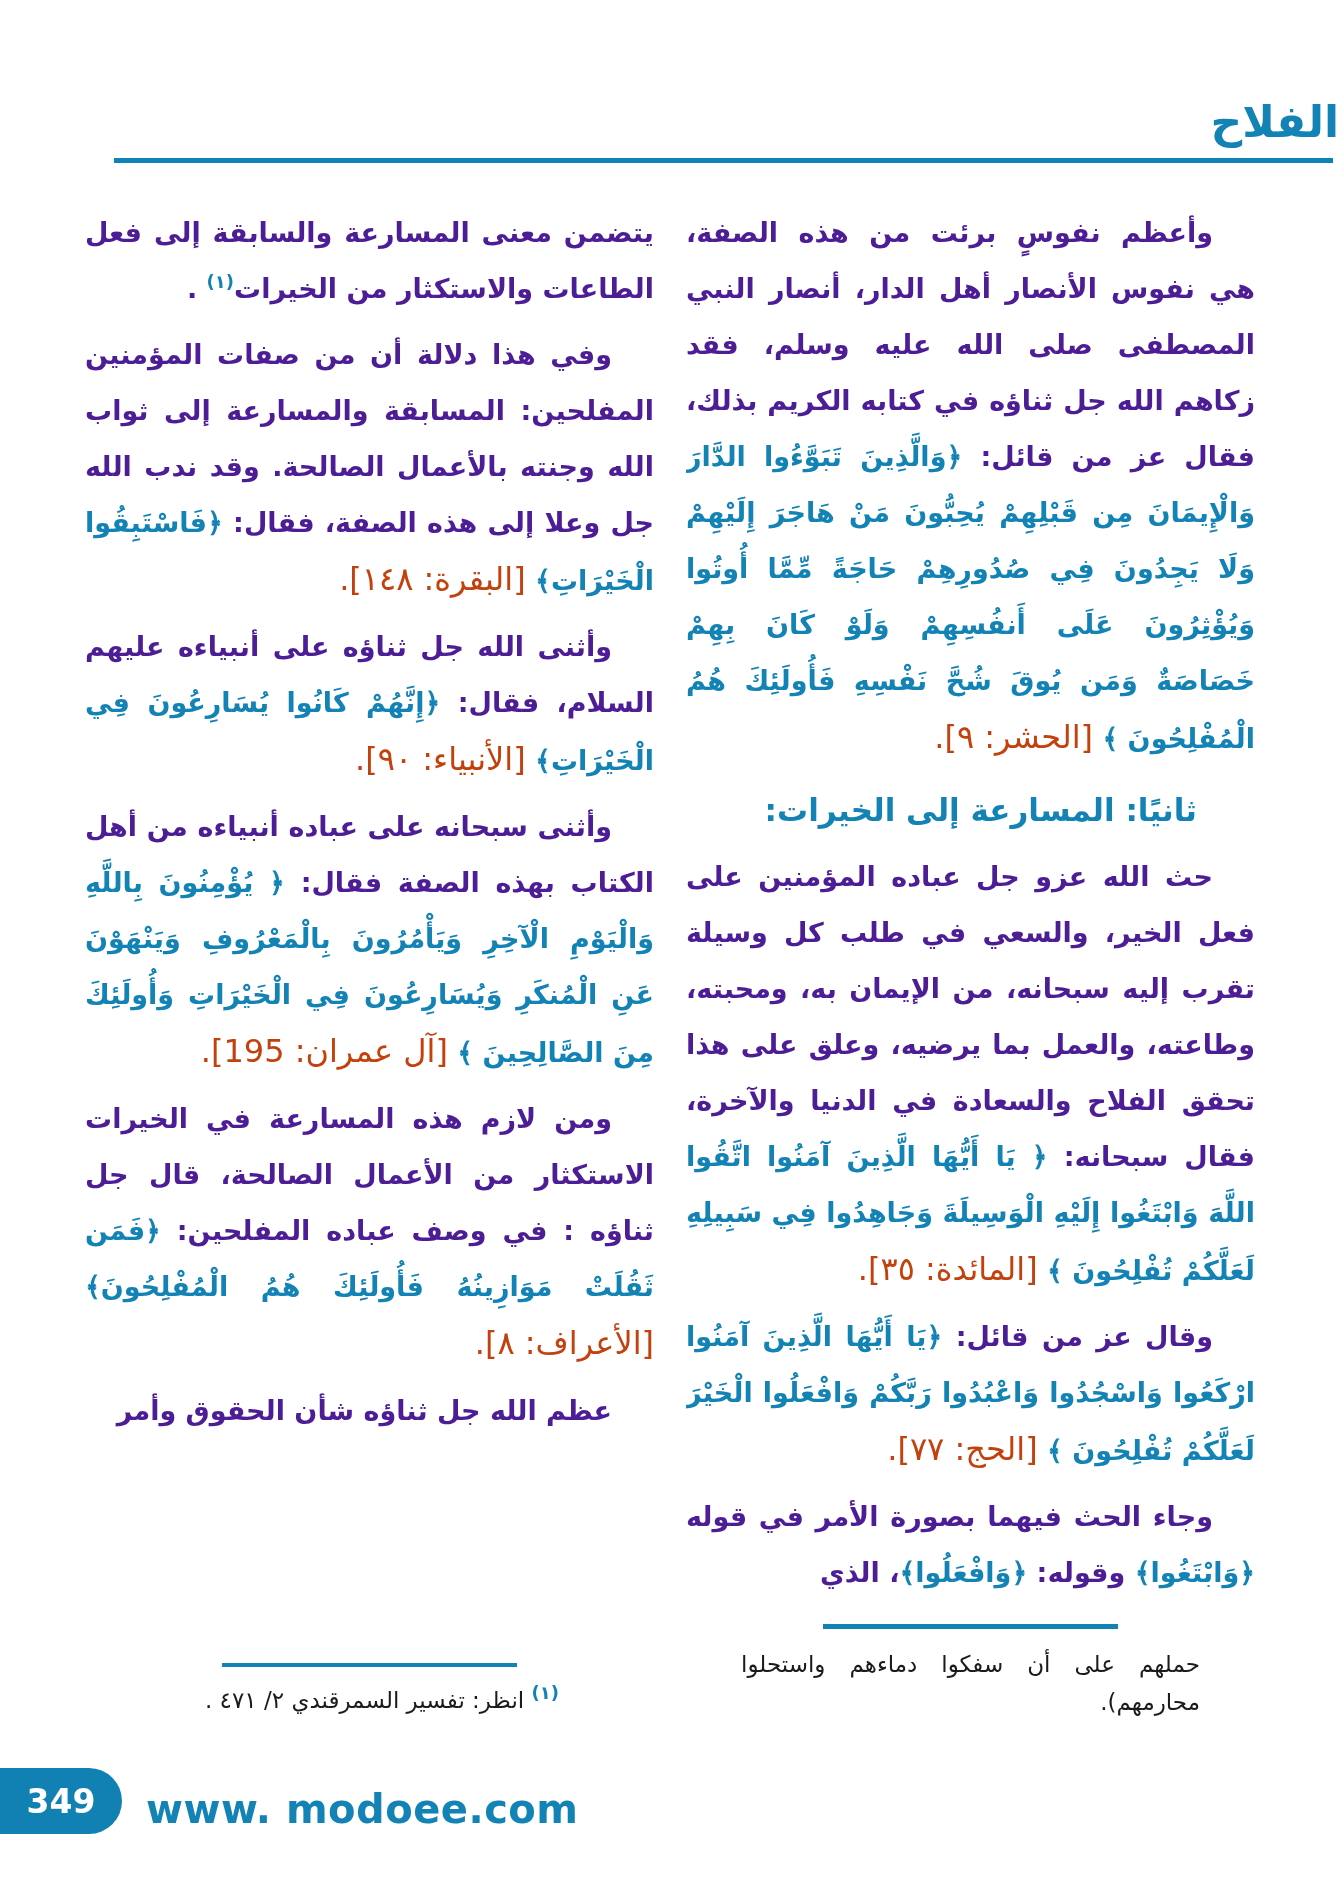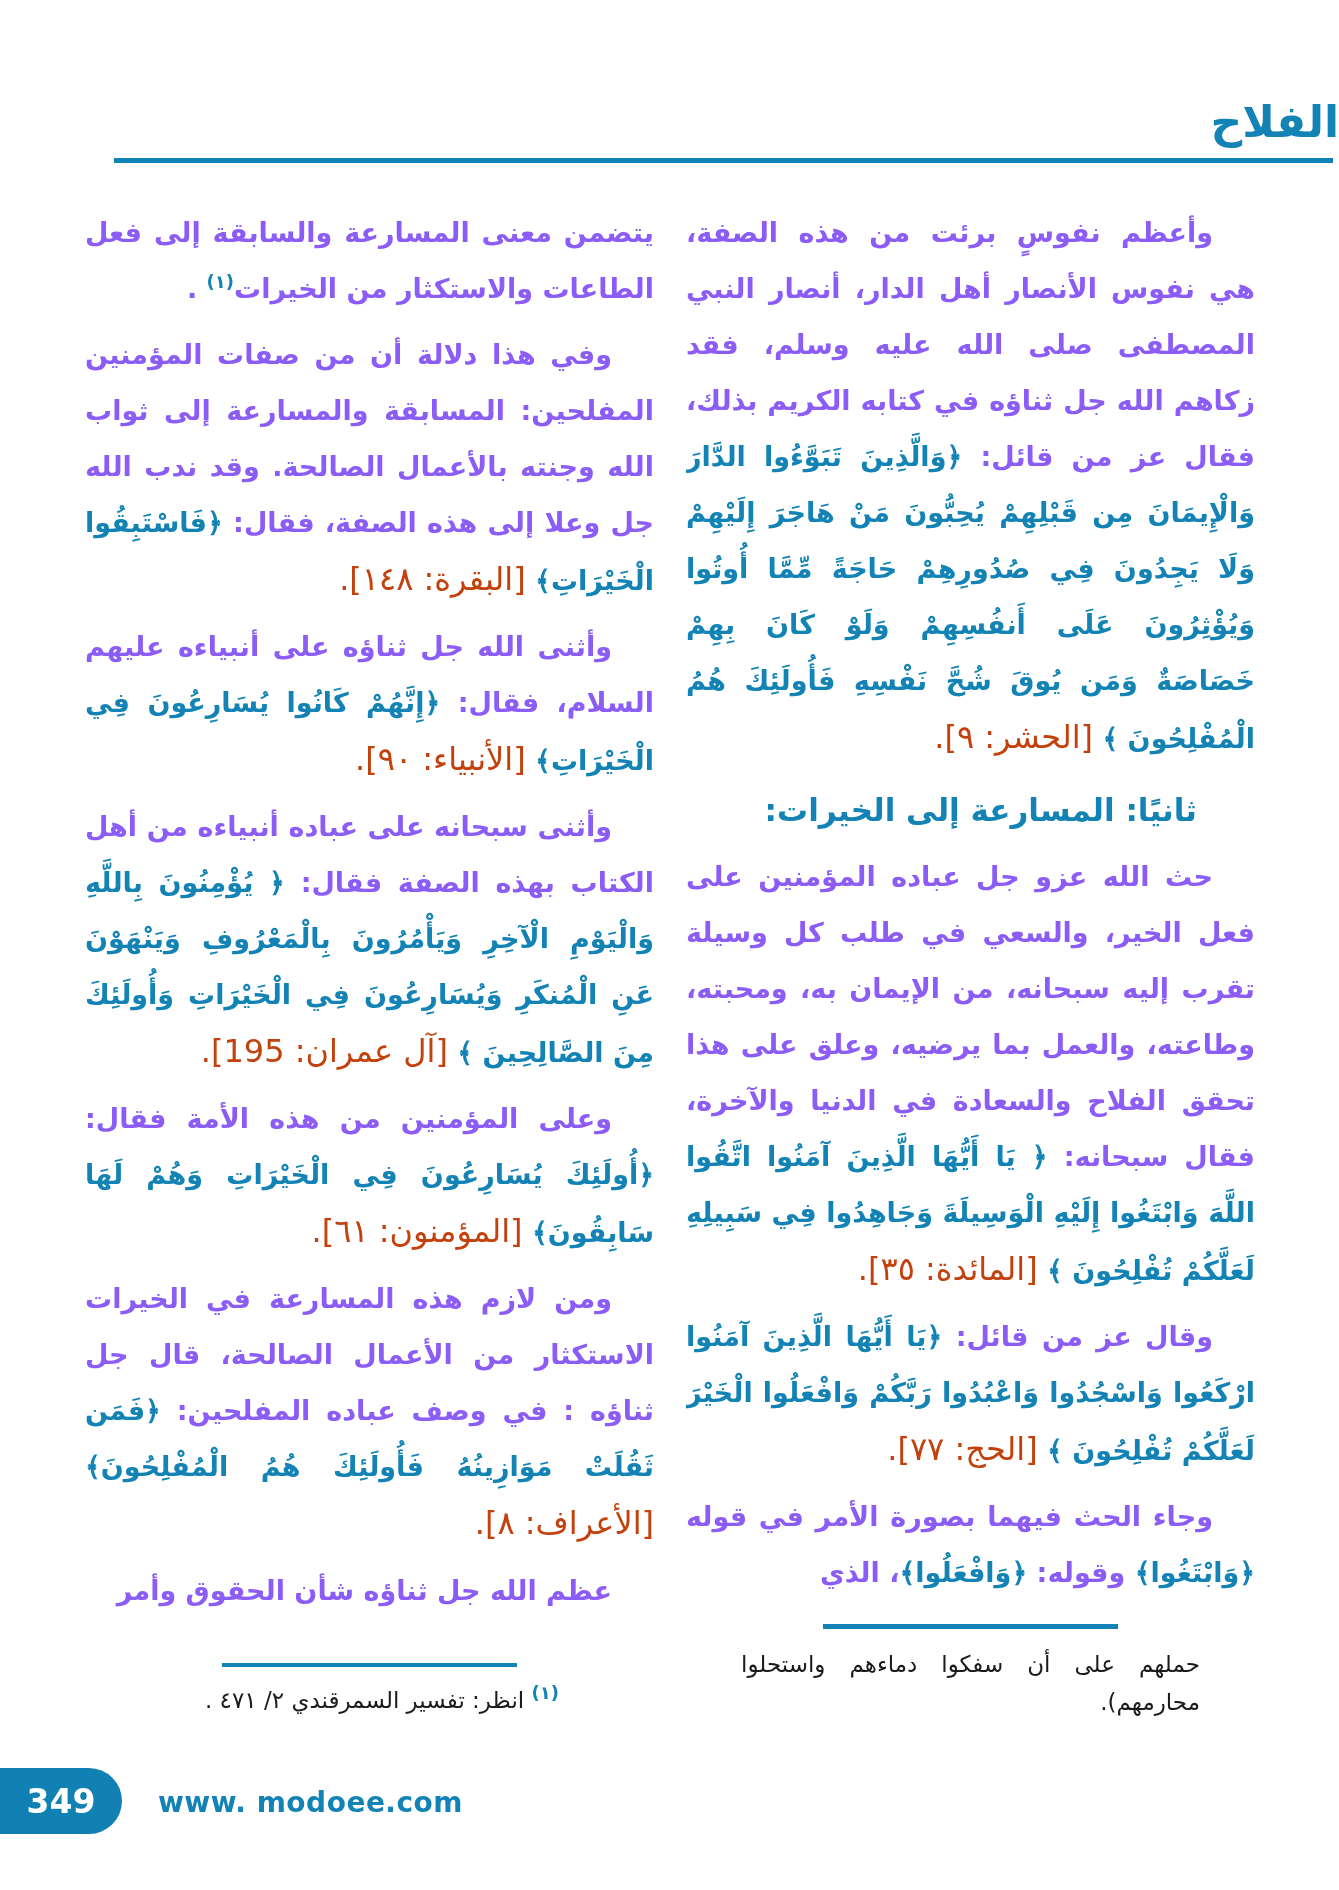--- a/index.html
+++ b/index.html
@@ -41,21 +41,21 @@
   }
   .col-content { flex:1 1 auto; overflow:hidden; }
   p.para {
     margin:0 0 10px 0;
     font-size:27px;
     font-weight:bold;
     line-height:56px;
     text-align:justify;
   }
   p.para.indent { text-indent:42px; }
-  .seg-body  { color:#8b5cf6; }
+  .seg-body  { color:#4c1d95; }
   .seg-verse { color:#1283b4; font-weight:bold; }
   .seg-ref   { color:#c2410c; font-weight:normal; font-size:32px; }
   .seg-marker{
     color:#1283b4; font-weight:bold;
     font-size:18px; vertical-align:super; line-height:0;
   }
   .seg-fn    { color:#1b1b1b; font-weight:normal; }
   h2.section-heading {
     margin:18px 0 14px 0;
     padding-right:58px;
@@ -92,24 +92,23 @@
     display:flex; align-items:center; justify-content:center;
   }
   .page-badge span {
     color:#ffffff; font-size:33px; font-weight:bold; line-height:1;
   }
   .website {
     position:absolute;
     left:146px; top:1786px;
     direction:ltr;
     color:#1283b4;
-    font-size:28px;
+    font-size:40px;
     font-weight:bold;
     letter-spacing:0.5px;
-    margin-left:12px;
   }
 </style>
 </head>
 <body>
 
 <div class="page">
 
   <header class="page-header">
     <div class="header-title">الفلاح</div>
     <div class="header-rule"></div>
@@ -130,21 +129,20 @@
         <p class="footnote right-col-fn"><span class="seg-fn">حملهم على أن سفكوا دماءهم واستحلوا محارمهم).</span></p>
       </div>
     </section>
 
     <section class="col">
       <div class="col-content">
         <p class="para"><span class="seg-body">يتضمن معنى المسارعة والسابقة إلى فعل الطاعات والاستكثار من الخيرات</span><span class="seg-marker">(١)</span><span class="seg-body"> .</span></p>
         <p class="para indent"><span class="seg-body">وفي هذا دلالة أن من صفات المؤمنين المفلحين: المسابقة والمسارعة إلى ثواب الله وجنته بالأعمال الصالحة. وقد ندب الله جل وعلا إلى هذه الصفة، فقال: </span><span class="seg-verse">﴿فَاسْتَبِقُوا الْخَيْرَاتِ﴾ </span><span class="seg-ref">[البقرة: ١٤٨].</span></p>
         <p class="para indent"><span class="seg-body">وأثنى الله جل ثناؤه على أنبياءه عليهم السلام، فقال: </span><span class="seg-verse">﴿إِنَّهُمْ كَانُوا يُسَارِعُونَ فِي الْخَيْرَاتِ﴾ </span><span class="seg-ref">[الأنبياء: ٩٠].</span></p>
         <p class="para indent"><span class="seg-body">وأثنى سبحانه على عباده أنبياءه من أهل الكتاب بهذه الصفة فقال: </span><span class="seg-verse">﴿ يُؤْمِنُونَ بِاللَّهِ وَالْيَوْمِ الْآخِرِ وَيَأْمُرُونَ بِالْمَعْرُوفِ وَيَنْهَوْنَ عَنِ الْمُنكَرِ وَيُسَارِعُونَ فِي الْخَيْرَاتِ وَأُولَئِكَ مِنَ الصَّالِحِينَ ﴾ </span><span class="seg-ref">[آل عمران: 195].</span></p>
-        <p class="para indent"><span class="seg-body">وعلى المؤمنين من هذه الأمة فقال: </span><span class="seg-verse">﴿أُولَئِكَ يُسَارِعُونَ فِي الْخَيْرَاتِ وَهُمْ لَهَا سَابِقُونَ﴾ </span><span class="seg-ref">[المؤمنون: ٦١].</span></p>
         <p class="para indent"><span class="seg-body">ومن لازم هذه المسارعة في الخيرات الاستكثار من الأعمال الصالحة، قال جل ثناؤه : في وصف عباده المفلحين: </span><span class="seg-verse">﴿فَمَن ثَقُلَتْ مَوَازِينُهُ فَأُولَئِكَ هُمُ الْمُفْلِحُونَ﴾ </span><span class="seg-ref">[الأعراف: ٨].</span></p>
         <p class="para indent"><span class="seg-body">عظم الله جل ثناؤه شأن الحقوق وأمر</span></p>
       </div>
       <div class="fn-block">
         <div class="fn-sep thin"></div>
         <p class="footnote left-col-fn"><span class="seg-marker">(١)</span><span class="seg-fn"> انظر: تفسير السمرقندي ٢/ ٤٧١ .</span></p>
       </div>
     </section>
 
   </main>

